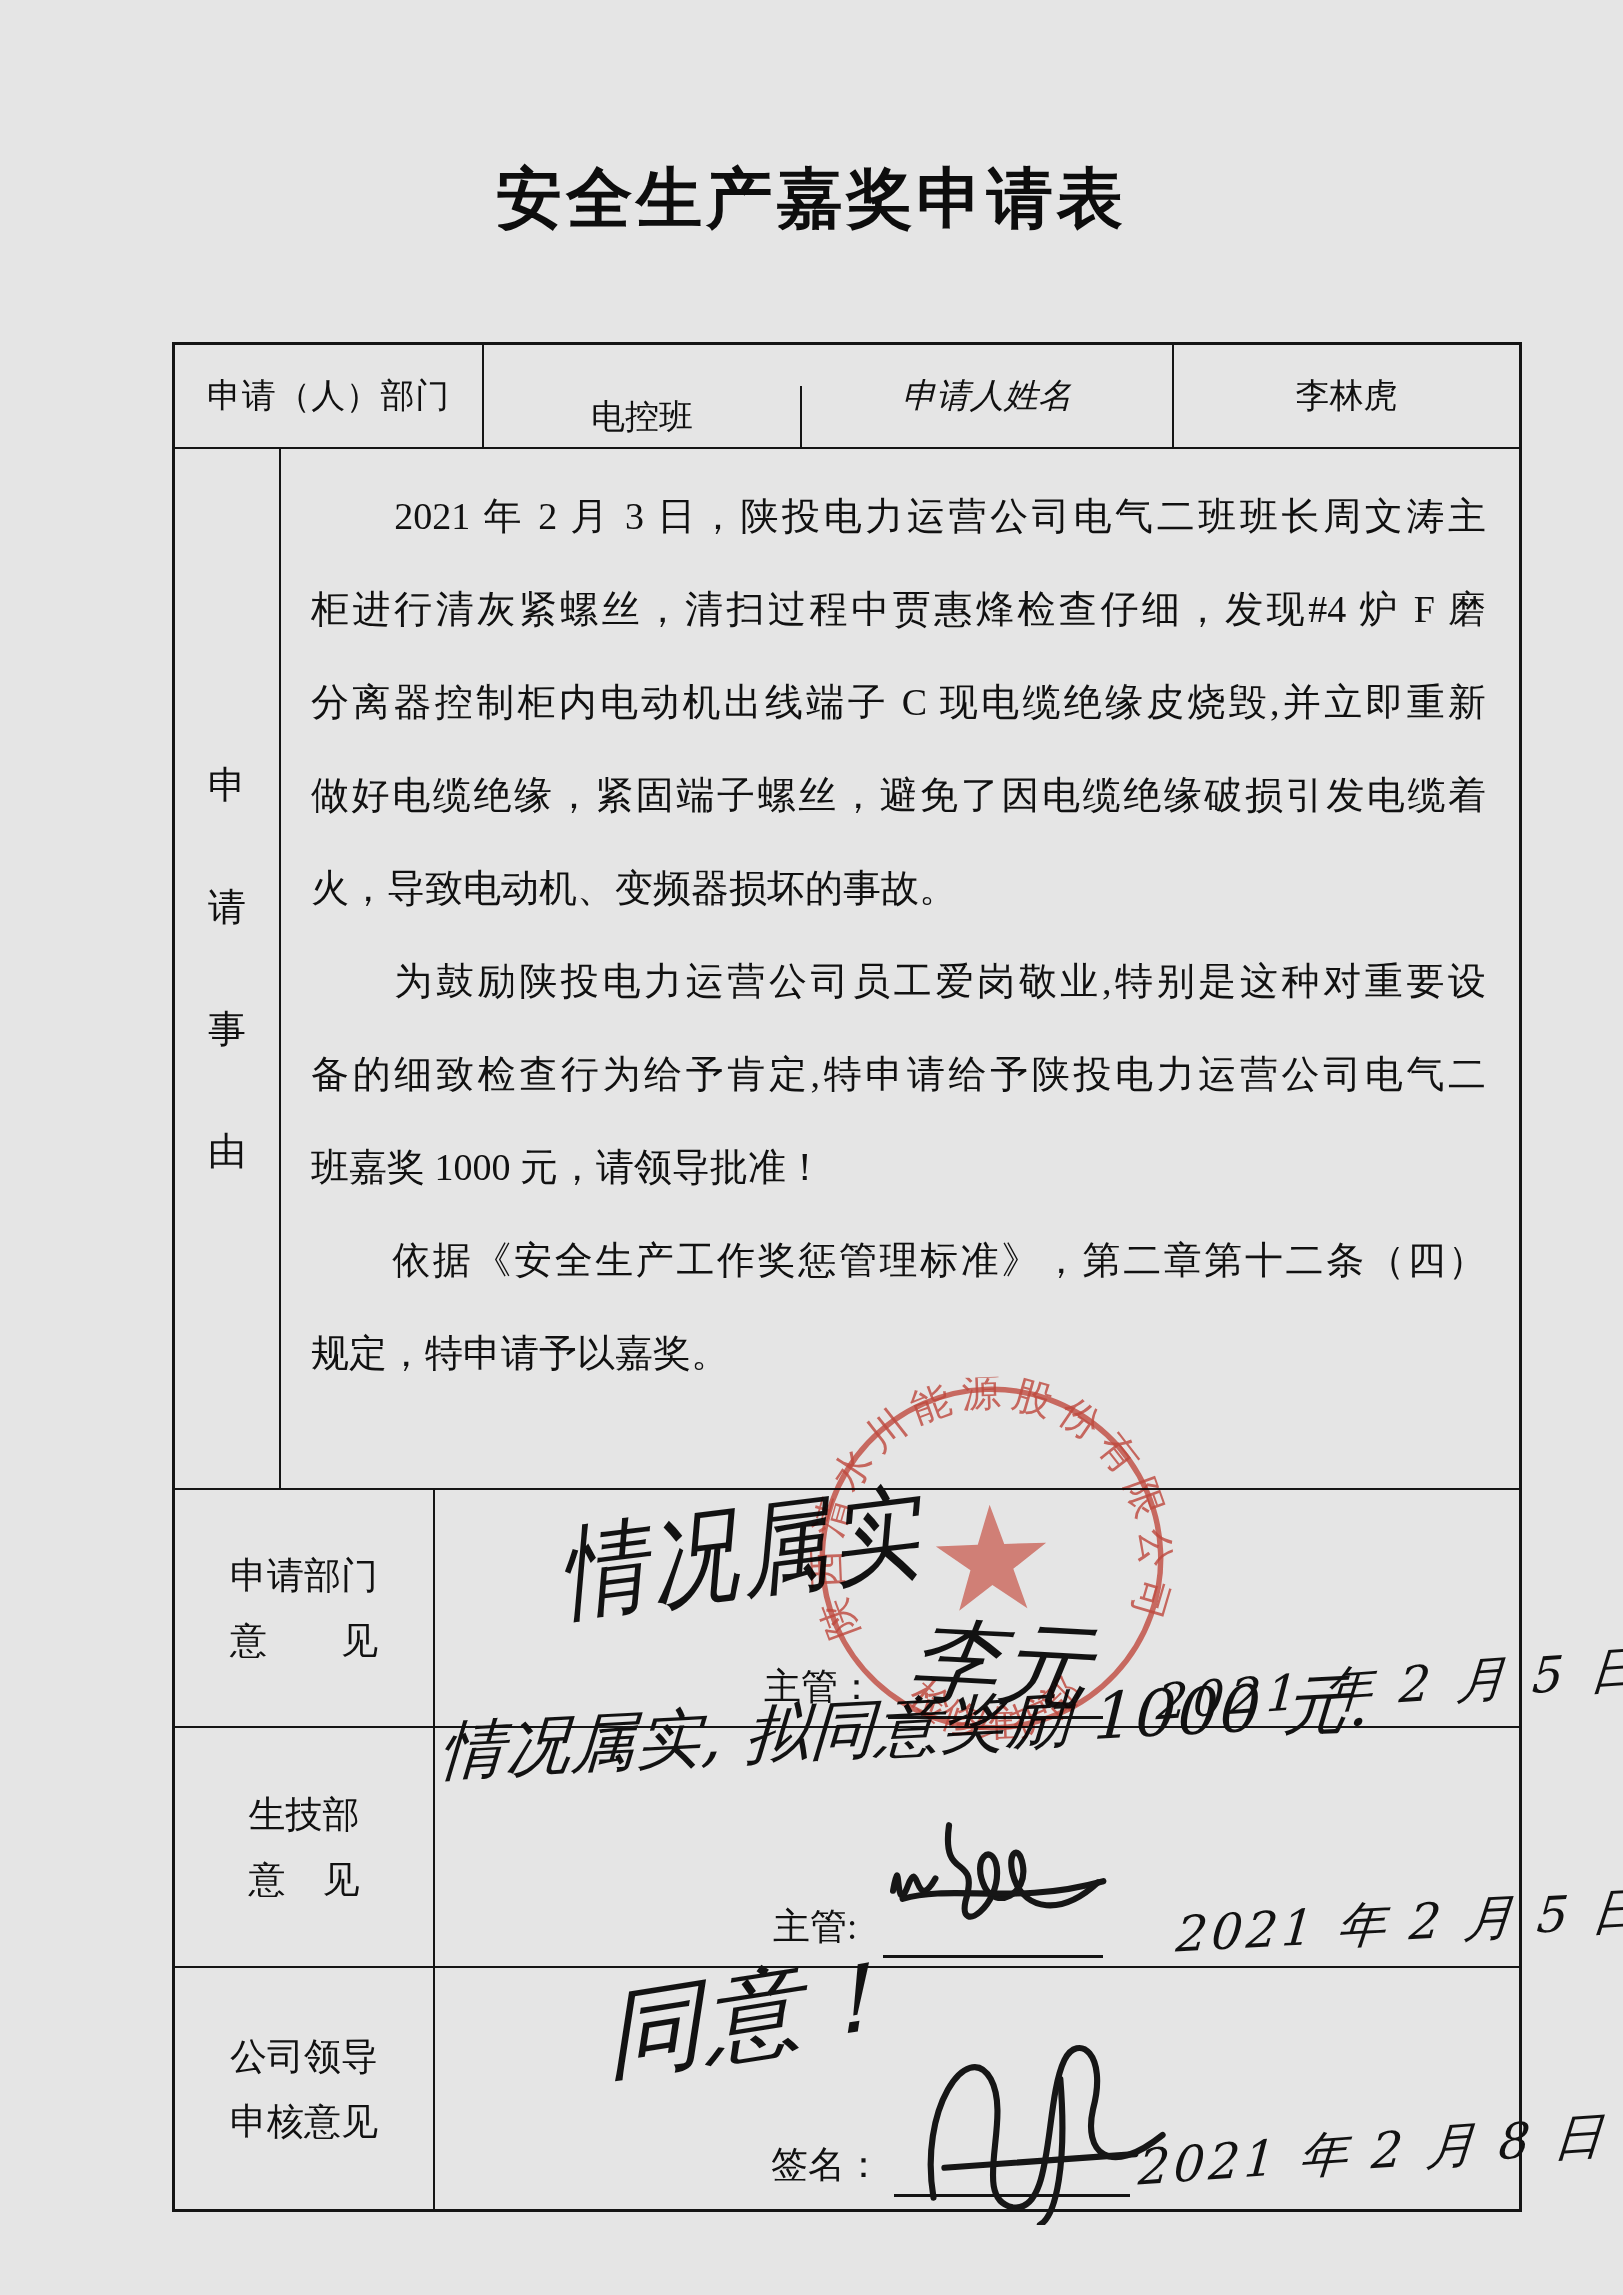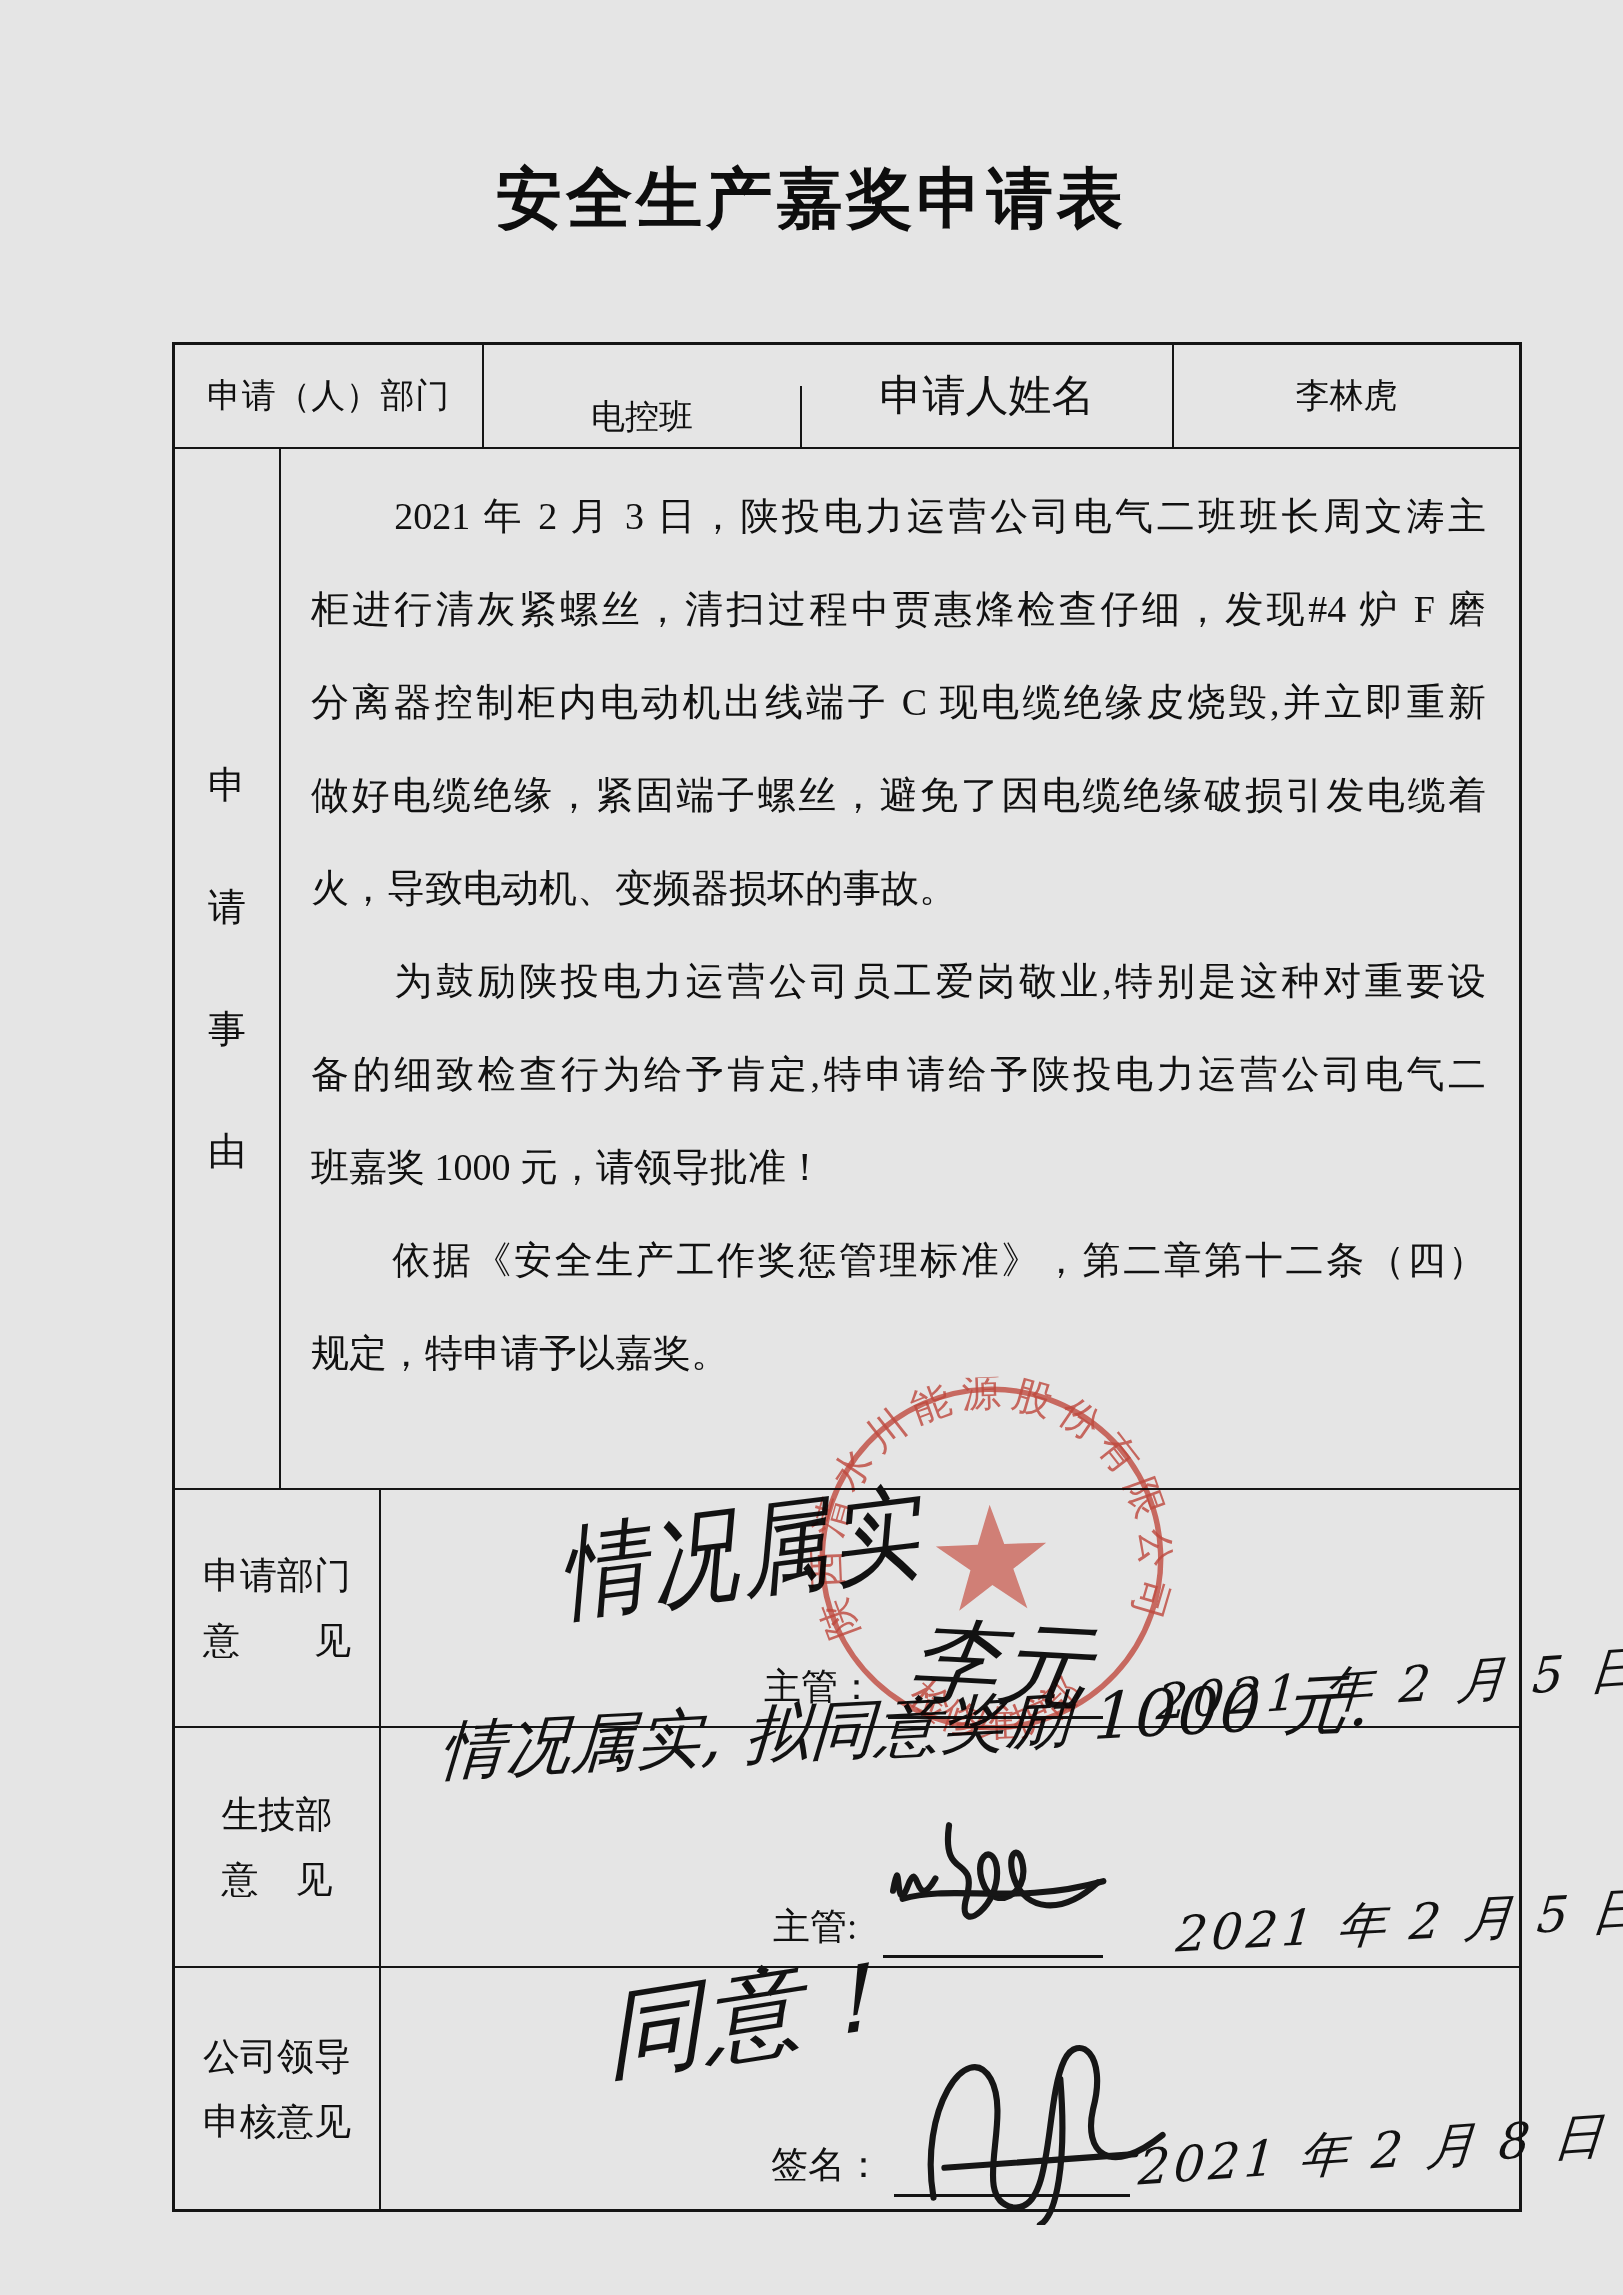--- a/index.html
+++ b/index.html
@@ -27,21 +27,21 @@
     display:flex;flex-direction:column;
   }
   .trow{display:flex;box-sizing:border-box;}
   .trow + .trow{border-top:2px solid #151515;}
   .cell{box-sizing:border-box;display:flex;align-items:center;justify-content:center;}
   .cell.vline{border-right:2px solid #151515;}
   
   .row1{height:102px;flex:0 0 auto;text-align:center;}
   .row1 .c1{width:309px;font-size:34px;letter-spacing:0.7px;}
   .row1 .c2{width:318px;font-size:34px;margin-top:41px;}
-  .row1 .c3{width:372px;font-size:43px;}
+  .row1 .c3{width:372px;font-size:34px;font-style:italic;}
   .row1 .c4{flex:1;font-size:34px;}
   
   .row2{height:1041px;flex:0 0 auto;}
   .reason-label{
     width:106px;flex:0 0 auto;
     display:flex;flex-direction:column;align-items:center;justify-content:center;
     gap:71px;font-size:38px;
   }
   .reason-body{
     flex:1;display:block;
@@ -52,21 +52,21 @@
     text-align:justify;
     text-align-last:justify;
     white-space:normal;
   }
   .bl.pend{text-align-last:left;}
   
   .row3{height:238px;flex:0 0 auto;}
   .row4{height:240px;flex:0 0 auto;}
   .row5{flex:1;}
   .op-label{
-    width:206px;flex:0 0 auto;
+    width:260px;flex:0 0 auto;
     display:flex;flex-direction:column;justify-content:center;
     font-size:37px;line-height:65px;
   }
   .op-body{flex:1;position:relative;}
   
   .sign-label{position:absolute;font-size:37px;color:#111;}
   .sig-underline{position:absolute;height:3.4px;background:#141414;}
   
   .hw{
     position:absolute;

